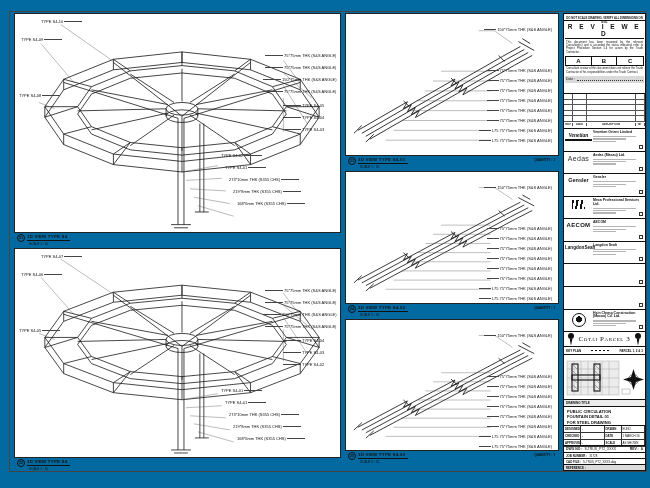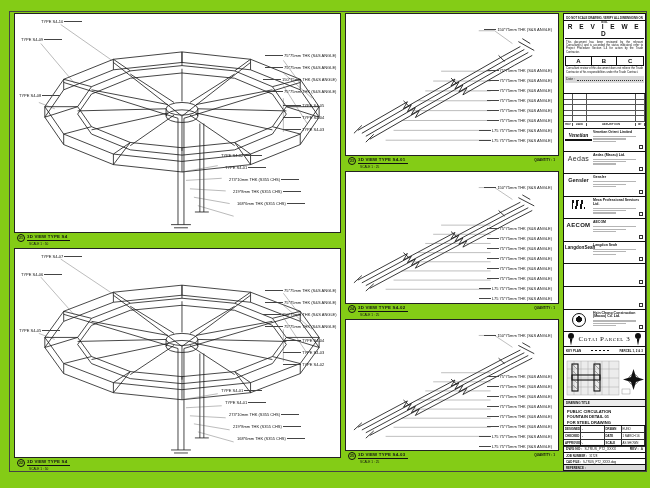--- a/index.html
+++ b/index.html
@@ -1,18 +1,18 @@
 <!DOCTYPE html>
 <html><head>
 <meta charset="utf-8">
 <style>
   *{box-sizing:border-box;margin:0;padding:0}
   html,body{width:650px;height:488px;background:#fff;overflow:hidden}
   body{font-family:"Liberation Sans","DejaVu Sans",sans-serif;color:#111;position:relative}
-  .sheet{position:absolute;inset:0;background:#84cc16}
+  .sheet{position:absolute;inset:0;background:#0369a1}
   .sheet-border{position:absolute;left:9px;top:11px;width:638px;height:461px;border:1px solid #444}
 
   
   .panel{position:absolute}
   .pbox{position:absolute;inset:0 0 13px 0;border:1px solid #222;background:#fff;overflow:hidden}
   .wire{position:absolute;inset:0;width:100%;height:100%}
   .annos{position:absolute;inset:0 0 13px 0;pointer-events:none}
   .anno{position:absolute;font-size:4px;line-height:1.2;color:#111;white-space:nowrap}
   .al::after{content:"";display:inline-block;width:18px;height:1px;background:#444;vertical-align:middle;margin-left:1px}
   .ar::before{content:"";display:inline-block;width:18px;height:1px;background:#444;vertical-align:middle;margin-right:1px}

